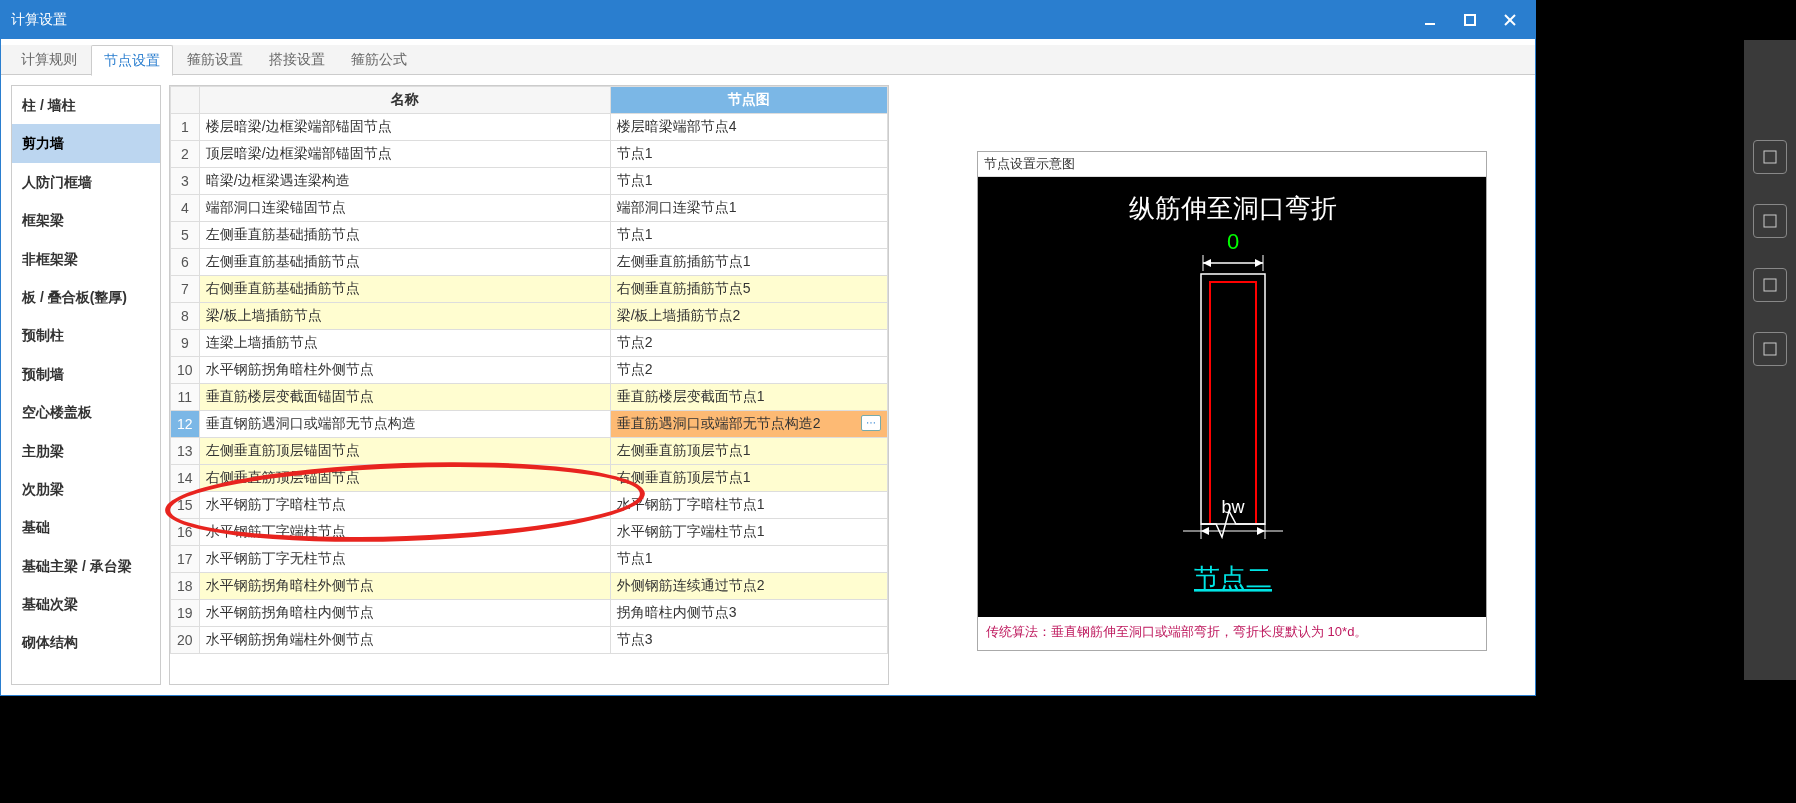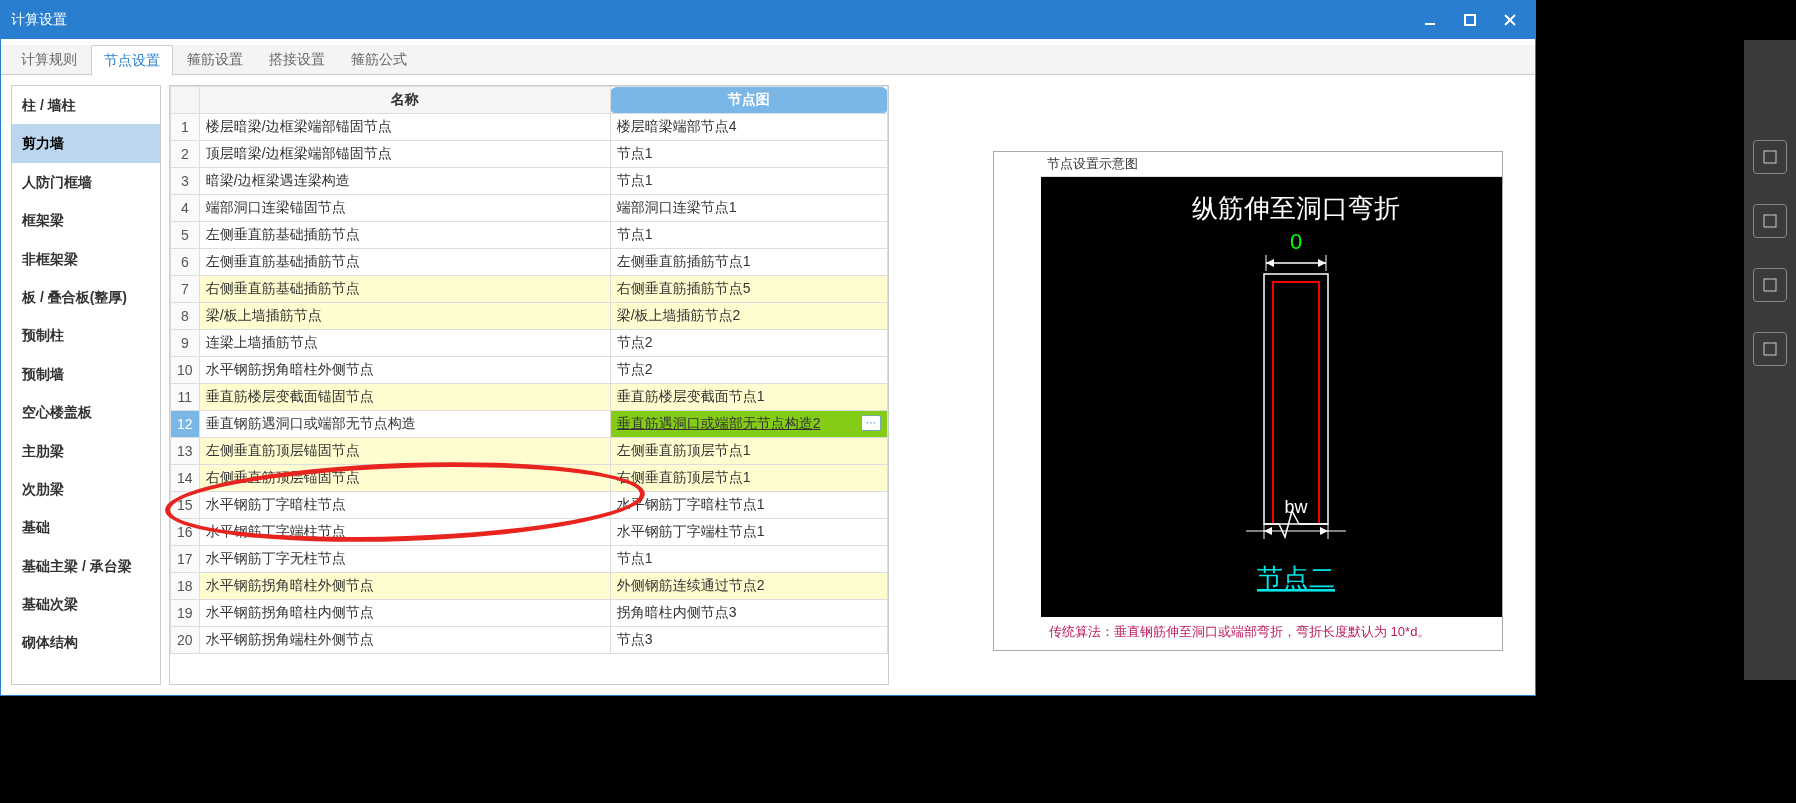--- a/index.html
+++ b/index.html
@@ -105,46 +105,45 @@
     border: 1px solid #ddd;
     font-size: 14px;
     text-align: left;
     padding: 4px 6px;
     height: 27px;
     white-space: nowrap;
     overflow: hidden;
   }
   th { text-align: center; font-weight: bold; }
   th.name-col { background:#f6f6f6; color:#333; }
-  th.node-col { background:#7bb7e6; color:#fff;border-radius:7px; }
+  th.node-col { background:#7bb7e6; color:#fff; }
   col.rn { width: 28px; }
   col.name { width: 400px; }
   col.node { width: 270px; }
   td.rownum { text-align:center; background:#fafafa; color:#555;}
   tr.hl td.name,
   tr.hl td.node  { background:#fffdd0; }
-  tr.sel td.node { background:#84cc16; position: relative; text-decoration: underline; }
+  tr.sel td.node { background:#fdba74; position: relative; }
   tr.sel td.rownum { background:#7bb7e6; color:#fff;}
   .ellipsis-btn {
     position:absolute; right:6px; top:4px;
     width:20px; height:16px;
     border:1px solid #7aa; border-radius:2px;
     background:#fff; font-size:10px; line-height:14px; text-align:center;
     cursor:pointer; color:#2a7ecf;
   }
 
   .diagram-panel {
     position: absolute;
-    right: 32px;
+    right: 48px;
     top: 76px;
     width: 510px;
     height: 500px;
     border: 1px solid #aaa;
     background: #fff;
-    padding-left: 47px;
   }
   .diagram-title {
     font-size: 13px;
     padding: 3px 6px;
     border-bottom: 1px solid #ddd;
   }
   .diagram-svg-wrap {
     background:#000;
     width:100%;
     height:440px;

